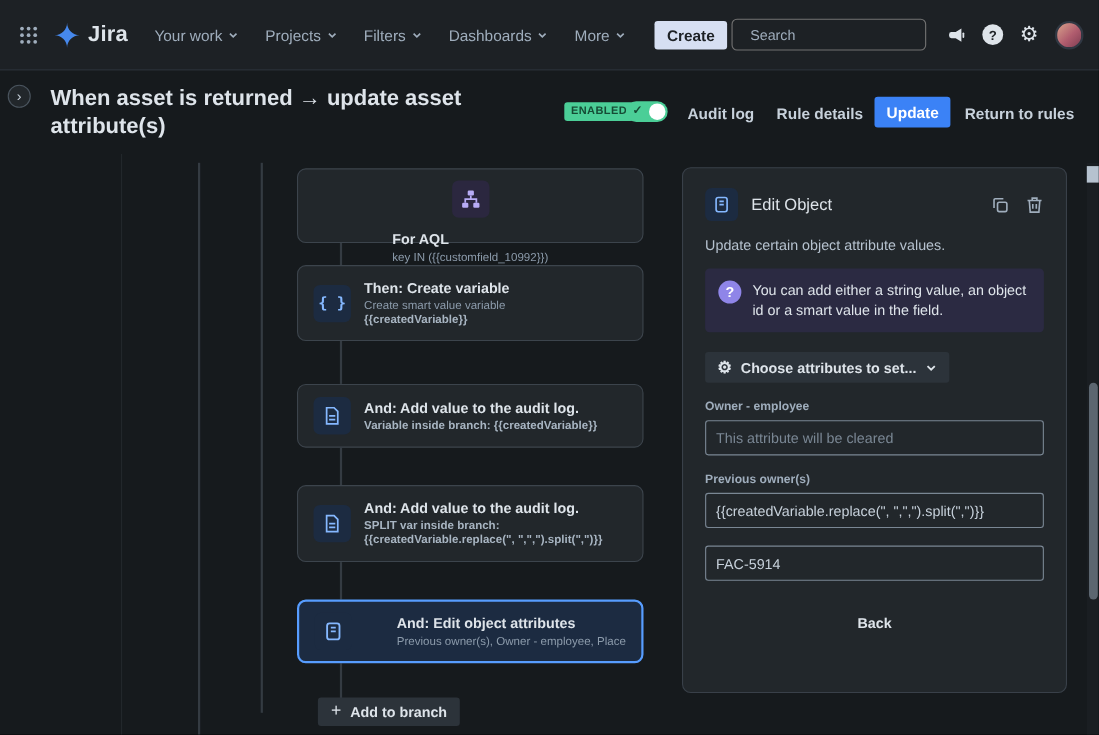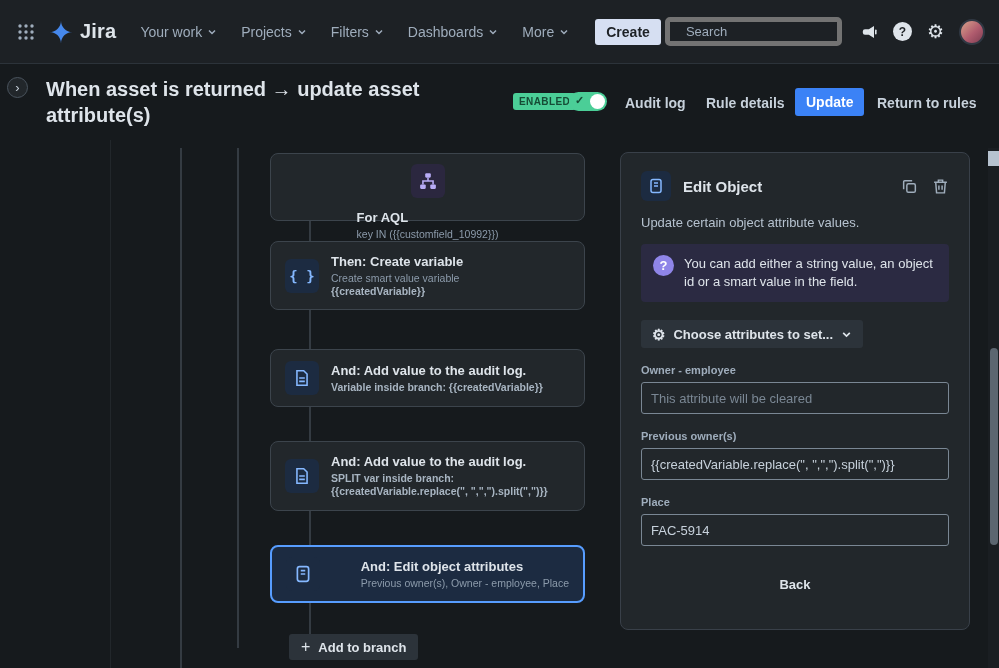--- a/index.html
+++ b/index.html
@@ -13,21 +13,21 @@
   .apps-btn { margin:0 8px 0 12px; width:28px; height:28px; }
   .logo { display:flex; align-items:center; gap:6px; margin-right:24px; cursor:pointer; }
   .logo-text { color:#dee4ea; font-size:20px; font-weight:700; letter-spacing:.2px; }
   .nav-items { display:flex; align-items:center; gap:24px; }
   .nav-item { display:flex; align-items:center; gap:5px; color:#9fadbc; font-size:14px; font-weight:500;
               background:none; border:none; cursor:pointer; }
   .create-btn { margin-left:26px; background:#d6dff2; color:#1d2125; font-weight:700; font-size:14px;
                 border:none; border-radius:3px; padding:5px 11px; cursor:pointer; }
   .nav-spacer { flex:1; }
   .search-box { display:flex; align-items:center; gap:7px; width:177px; height:29px; padding:0 9px;
-                border:5px solid #737373; border-radius:5px; background:#1d2125; }
+                border:1px solid #737373; border-radius:5px; background:#1d2125; }
   .search-box input { flex:1; background:transparent; border:none; outline:none; color:#c7d1db; font-size:13px;
                       font-family:"Liberation Sans",sans-serif; }
   .search-box input::placeholder { color:#9fadbc; }
   .nav-right { display:flex; align-items:center; gap:15px; margin:0 14px 0 18px; }
   .help-circle { width:19px; height:19px; border-radius:50%; background:#dee4ea; color:#1d2125;
                  font-size:12px; font-weight:700; display:flex; align-items:center; justify-content:center; }
   .gear-glyph { color:#dee4ea; font-size:19px; line-height:1; }
   .avatar { width:26px; height:26px; border-radius:50%; border:2px solid #303843;
             background:linear-gradient(135deg,#d8a38b 0%,#b05c6e 55%,#7e3d52 100%); cursor:pointer; }
 
@@ -67,21 +67,21 @@
 
   .add-branch-btn { position:absolute; left:289px; top:634px; height:26px; display:inline-flex; align-items:center;
                     gap:8px; padding:0 12px; background:#2c333a; border:none; border-radius:3px; color:#dee4ea;
                     font-size:13px; font-weight:700; cursor:pointer; }
   .plus-glyph { font-size:16px; font-weight:400; color:#dee4ea; }
 
   
   .panel { position:absolute; left:620px; top:152px; width:350px; height:478px; background:#22272b;
            border:1px solid #394049; border-radius:8px; padding:18px 20px 20px 20px; }
   .panel-header { display:flex; align-items:center; gap:12px; height:30px; }
-  .panel-title { color:#dee4ea; font-size:15px; font-weight:700; flex:1; }
+  .panel-title { color:#dee4ea; font-size:15px; font-weight:400; flex:1; }
   .panel-hicons { display:flex; align-items:center; gap:14px; }
   .panel-desc { margin-top:14px; color:#b6c2cf; font-size:13px; }
   .info-box { margin-top:14px; background:#2b2a42; border-radius:4px; padding:11px 12px; display:flex;
               gap:10px; align-items:flex-start; }
   .info-q { flex:none; width:21px; height:21px; border-radius:50%; background:#8f85e8; color:#fff;
             font-size:13px; font-weight:700; display:flex; align-items:center; justify-content:center; }
   .info-text { color:#dee4ea; font-size:13px; line-height:18px; }
   .choose-btn { margin-top:18px; height:28px; display:inline-flex; align-items:center; gap:8px; padding:0 11px;
                 background:#2c333a; border:none; border-radius:3px; color:#dee4ea; font-size:13px;
                 font-weight:700; cursor:pointer; }
@@ -332,21 +332,20 @@
       <label>Owner - employee</label>
       <input type="text" placeholder="This attribute will be cleared" style="">
     </div>
 
     <div class="field">
       <label>Previous owner(s)</label>
       <input type="text" value="{{createdVariable.replace(&quot;, &quot;,&quot;,&quot;).split(&quot;,&quot;)}}" style="">
     </div>
 
     <div class="field">
-      <label>Place</label>
       <input type="text" value="FAC-5914" style="">
     </div>
 
     <div class="panel-footer">
       <button class="back-btn">Back</button>
     </div>
   </div>
 
   <div class="scroll-track"></div>
   <div class="scroll-top-btn"></div>

